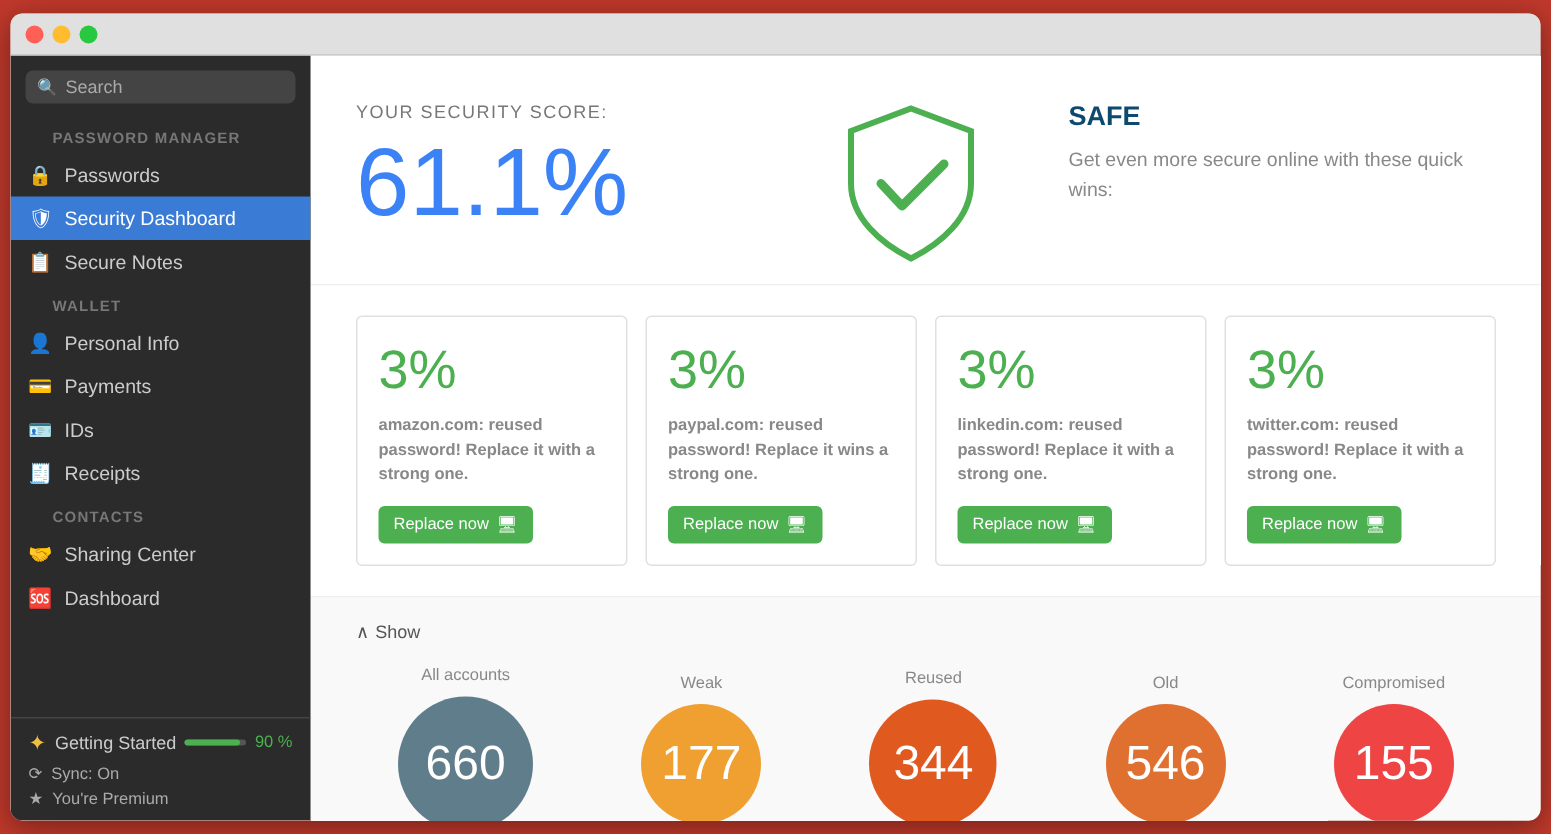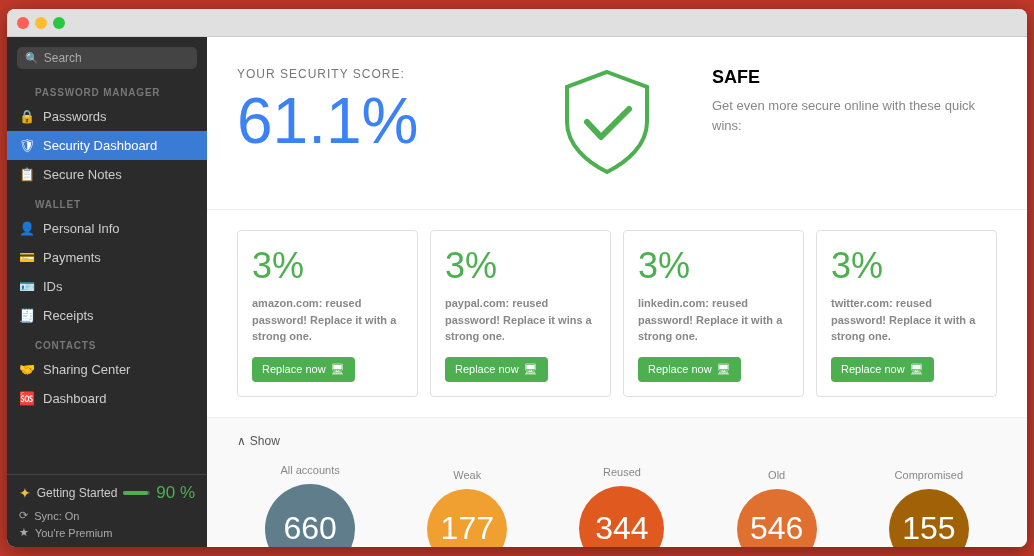--- a/index.html
+++ b/index.html
@@ -120,21 +120,21 @@
       background: #555;
       height: 4px;
       border-radius: 2px;
       flex: 1;
     }
     .progress-bar-fill {
       height: 4px;
       border-radius: 2px;
       background: #4caf50;
     }
-    .gs-percent { color: #4caf50; font-size: 17px; text-align: center; }
+    .gs-percent { color: #4caf50; font-size: 11px; text-align: center; }
     .sync-row {
       display: flex;
       align-items: center;
       gap: 6px;
       color: #aaa;
       font-size: 11px;
       margin-bottom: 4px;
     }
     .premium-row {
       display: flex;
@@ -147,21 +147,21 @@
     .main-content {
       flex: 1;
       background: #fff;
       overflow-y: auto;
       display: flex;
       flex-direction: column;
     }
     
     .top-section {
       display: flex;
-      padding: 30px 30px 32px;
+      padding: 30px 30px 12px;
       background: #fff;
       border-bottom: 1px solid #eee;
       gap: 20px;
     }
     .score-section {
       flex: 1;
     }
     .score-label {
       font-size: 12px;
       color: #777;
@@ -185,21 +185,21 @@
       width: 100px;
       height: 110px;
     }
     .safe-section {
       flex: 1;
       padding-left: 20px;
     }
     .safe-title {
       font-size: 18px;
       font-weight: 600;
-      color: #000000;
+      color: #0c4a6e;
       margin-bottom: 8px;
     }
     .safe-desc {
       font-size: 13px;
       color: #888;
       line-height: 1.5;
     }
     
     .quick-wins {
       display: flex;
@@ -290,21 +290,21 @@
       justify-content: center;
       font-size: 32px;
       font-weight: 300;
       color: #fff;
       flex-shrink: 0;
     }
     .circle-all { width: 90px; height: 90px; background: #607d8b; }
     .circle-weak { width: 80px; height: 80px; background: #f0a030; }
     .circle-reused { width: 85px; height: 85px; background: #e05a20; }
     .circle-old { width: 80px; height: 80px; background: #e07030; }
-    .circle-compromised { width: 80px; height: 80px; background: #a16207; }
+    .circle-compromised { width: 80px; height: 80px; background: #ef4444; }
   </style>
 </head>
 <body>
 
 <div class="window">
 
   <div class="titlebar">
     <div class="traffic-lights">
       <div class="traffic-light tl-red"></div>
       <div class="traffic-light tl-yellow"></div>

